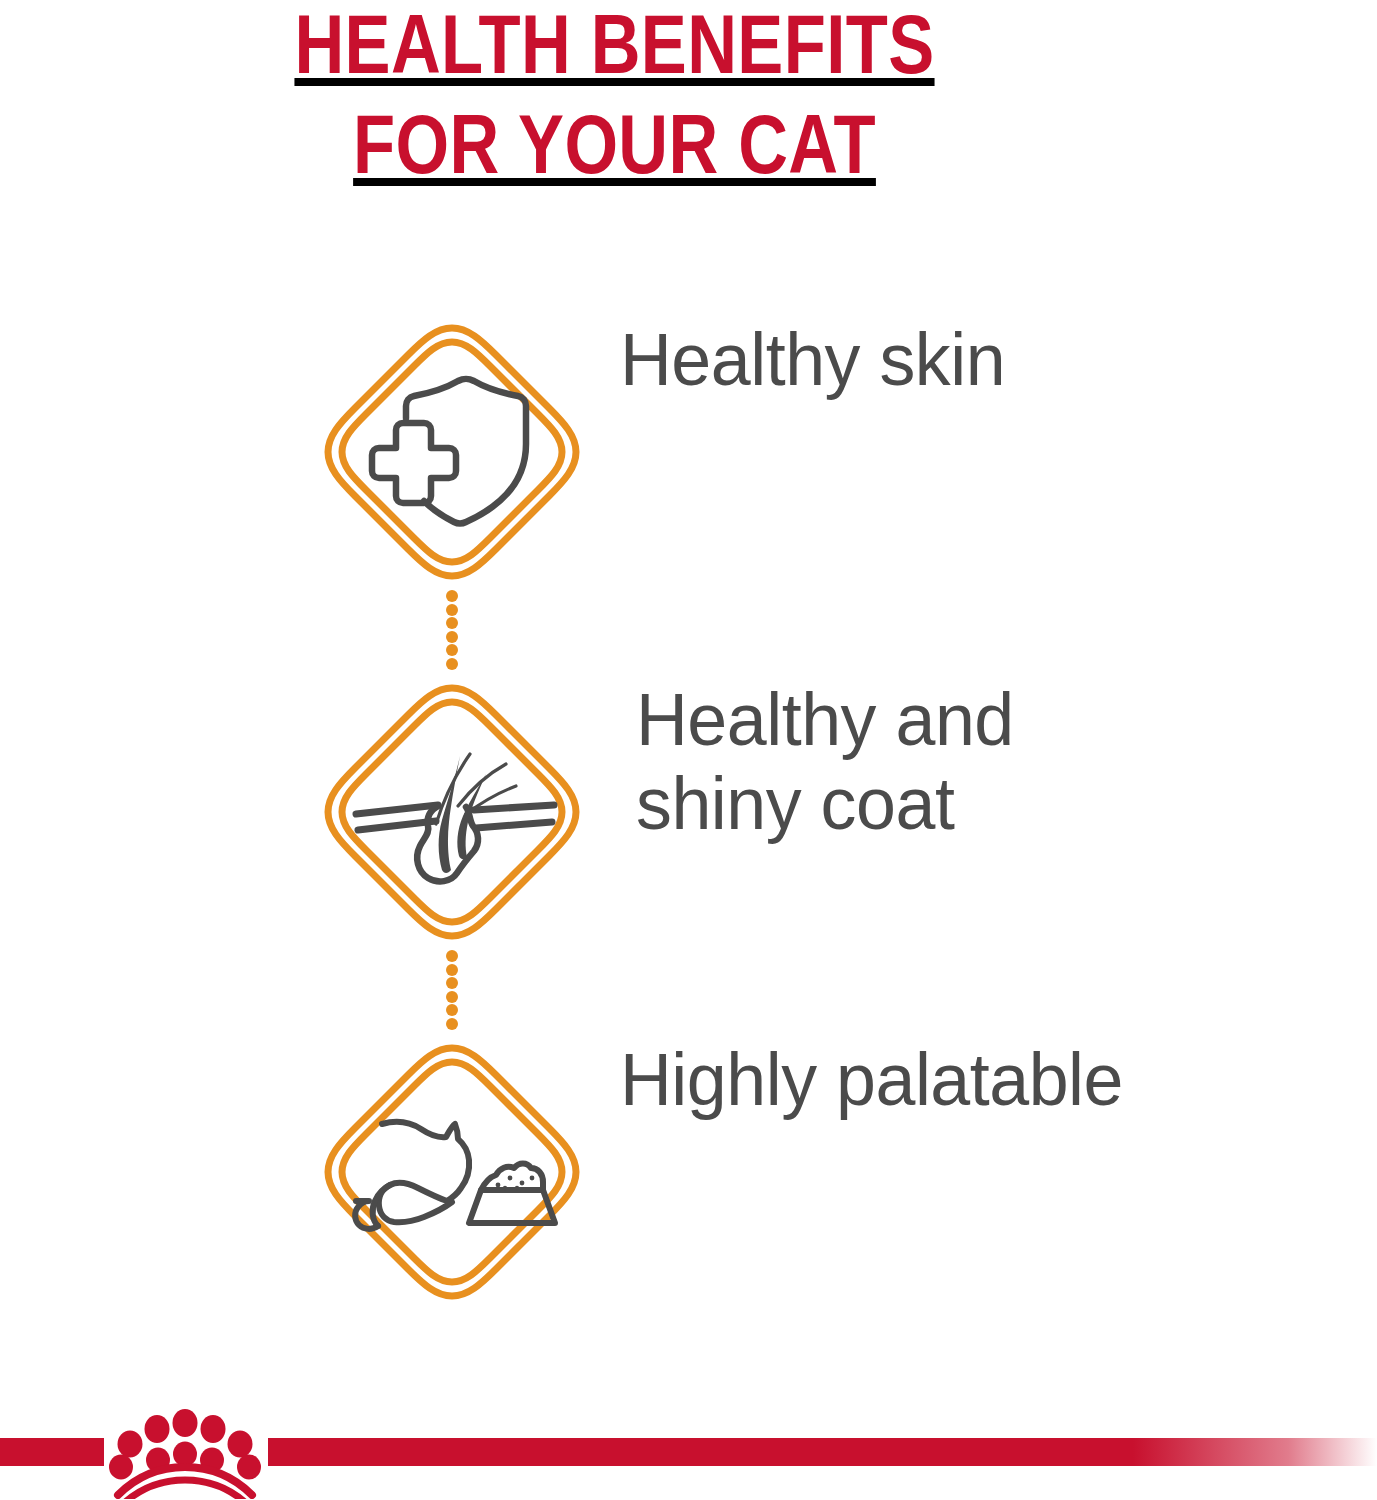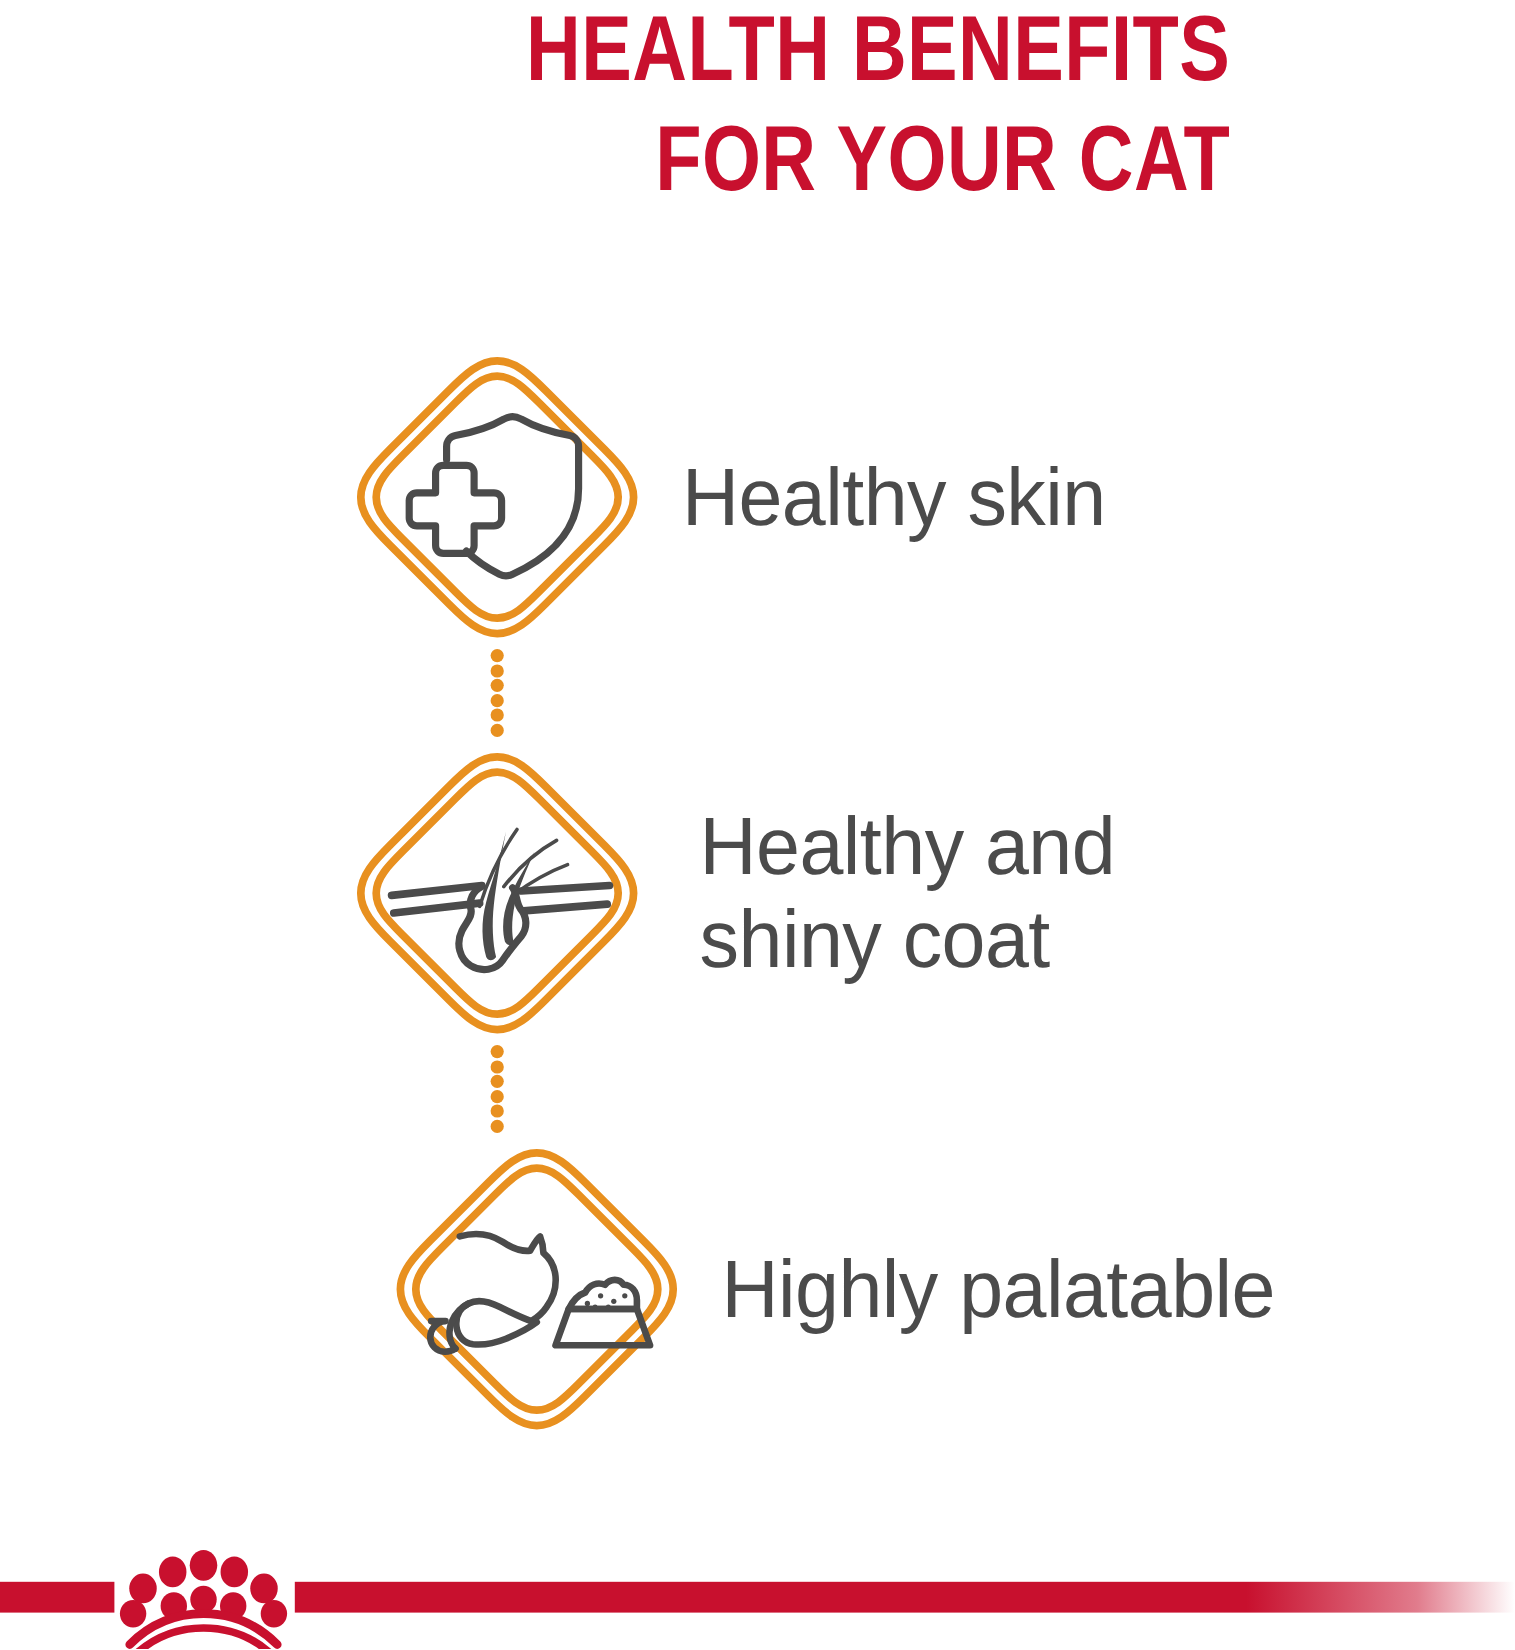--- a/index.html
+++ b/index.html
@@ -15,21 +15,22 @@
     font-family: "Liberation Sans", sans-serif;
     -webkit-font-smoothing: antialiased;
   }
 
   
   .title-block {
     position: absolute;
     left: 0;
     top: 2px;
     width: 1229px;
-    text-align: right;
+    text-align: center;
+    text-decoration: underline;
   }
   .title-line {
     display: block;
     color: #C8102E;
     font-family: "Liberation Sans Narrow", "Liberation Sans", sans-serif;
     font-weight: bold;
     font-size: 84px;
     line-height: 84px;
     letter-spacing: 0.5px;
     transform: scaleX(0.82);
@@ -41,21 +42,21 @@
   
   .benefits {
     position: absolute;
     left: 0;
     top: 318px;
     width: 1377px;
   }
   .benefit-row {
     position: relative;
     display: flex;
-    align-items: center;
+    align-items: flex-start;
     height: 268px;
   }
   .badge {
     position: relative;
     width: 268px;
     height: 268px;
     margin-left: 318px;
     flex: 0 0 268px;
   }
   .badge svg { display: block; width: 268px; height: 268px; }
@@ -245,21 +246,21 @@
             <path d="M140 128 C 154 110, 170 96, 188 86"></path>
             <path d="M148 136 C 164 124, 182 114, 198 108"></path>
           </g>
         </g>
       </svg>
     </div>
     <div class="benefit-label">Healthy and
 shiny coat</div>
   </div>
 
-  <div class="benefit-row" style="margin-top:92px;padding-left:36px;">
+  <div class="benefit-row" style="margin-top:92px;">
     <div class="badge">
       <svg viewBox="0 0 268 268" xmlns="http://www.w3.org/2000/svg">
         <g fill="none" stroke="#E8901F" stroke-width="7" stroke-linecap="round" stroke-linejoin="round">
           <path d="M134 10
                    C 150 10, 163 22, 178 37
                    L 231 90
                    C 246 105, 258 118, 258 134
                    C 258 150, 246 163, 231 178
                    L 178 231
                    C 163 246, 150 258, 134 258

